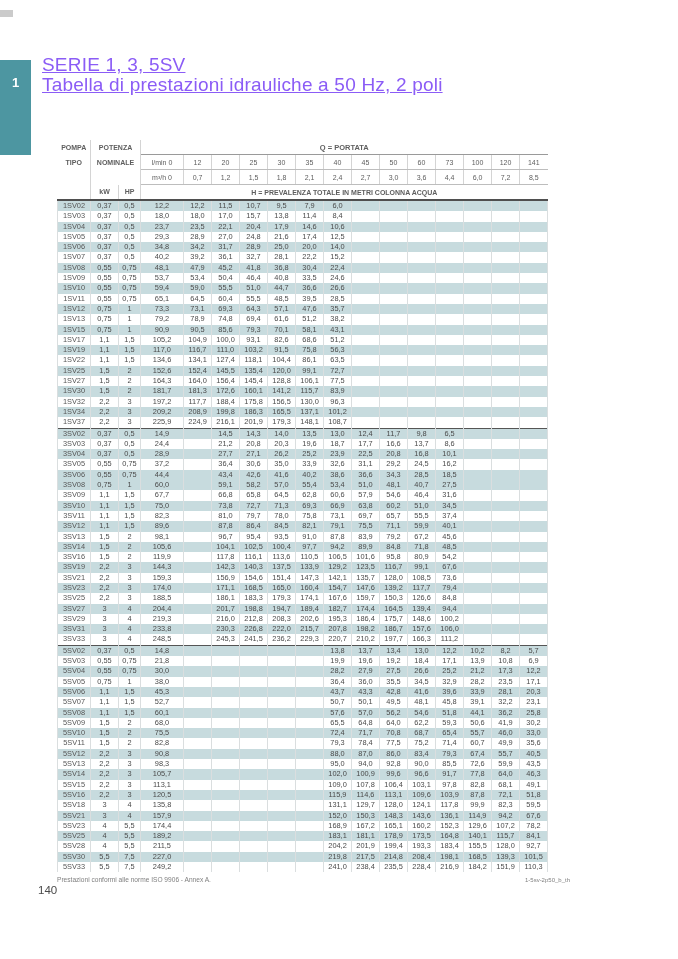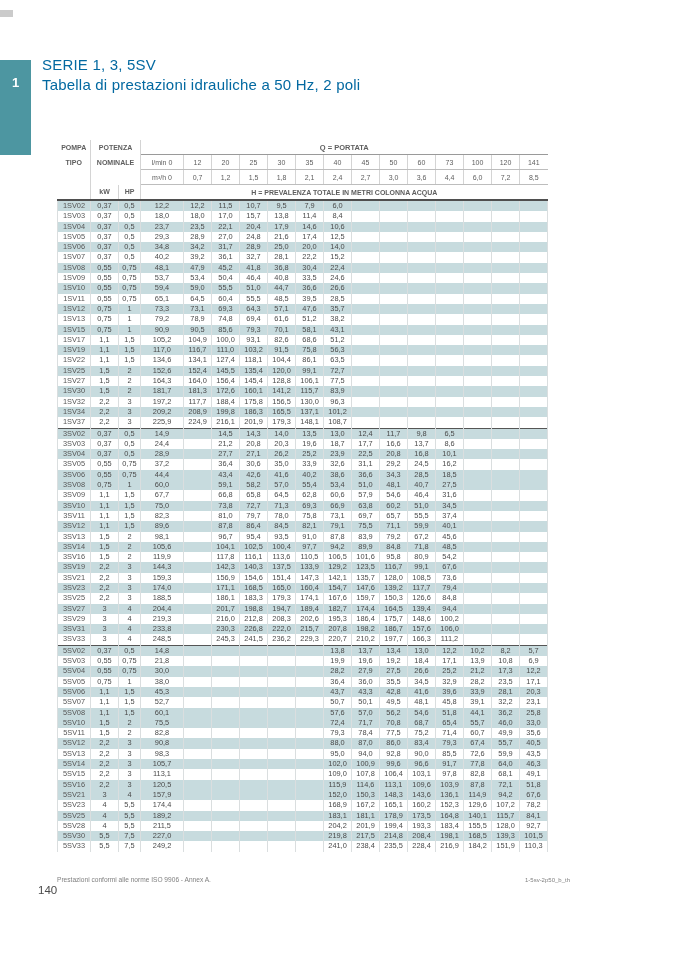--- a/index.html
+++ b/index.html
@@ -16,22 +16,23 @@
     background:#cbcbcb;
   }
   .section-block {
     position:absolute; left:0; top:60px; width:31px; height:95px;
     background:#4d96a1; color:#ffffff;
     font-weight:bold; font-size:13px; text-align:center;
     padding-top:15px; box-sizing:border-box;
   }
   .title-wrap {
     position:absolute; left:42px; top:55px;
-    font-size:15px; line-height:20px; color:#0369a1;
+    font-size:19px; line-height:20px; color:#8b5cf6;
     letter-spacing:0.2px;
+    text-decoration:underline;
   }
   .tbl-wrap { position:absolute; left:57px; top:140px; }
   table {
     border-collapse:collapse; table-layout:fixed; width:490px;
   }
   td {
     padding:0; margin:0; text-align:center; white-space:nowrap; overflow:hidden;
     font-size:7.4px; color:#4a4a4a;
   }
   thead td { height:14px; font-size:7px; font-weight:bold; color:#5e5e5e; }
@@ -1086,20 +1087,39 @@
           <td></td>
           <td>57,6</td>
           <td>57,0</td>
           <td>56,2</td>
           <td>54,6</td>
           <td>51,8</td>
           <td>44,1</td>
           <td>36,2</td>
           <td>25,8</td>
         </tr>
+        <tr class="">
+          <td class="tipo">5SV09</td>
+          <td>1,5</td>
+          <td>2</td>
+          <td>68,0</td>
+          <td></td>
+          <td></td>
+          <td></td>
+          <td></td>
+          <td></td>
+          <td>65,5</td>
+          <td>64,8</td>
+          <td>64,0</td>
+          <td>62,2</td>
+          <td>59,3</td>
+          <td>50,6</td>
+          <td>41,9</td>
+          <td>30,2</td>
+        </tr>
         <tr class="shade">
           <td class="tipo">5SV10</td>
           <td>1,5</td>
           <td>2</td>
           <td>75,5</td>
           <td></td>
           <td></td>
           <td></td>
           <td></td>
           <td></td>
@@ -1218,20 +1238,39 @@
           <td></td>
           <td></td>
           <td>115,9</td>
           <td>114,6</td>
           <td>113,1</td>
           <td>109,6</td>
           <td>103,9</td>
           <td>87,8</td>
           <td>72,1</td>
           <td>51,8</td>
+        </tr>
+        <tr class="">
+          <td class="tipo">5SV18</td>
+          <td>3</td>
+          <td>4</td>
+          <td>135,8</td>
+          <td></td>
+          <td></td>
+          <td></td>
+          <td></td>
+          <td></td>
+          <td>131,1</td>
+          <td>129,7</td>
+          <td>128,0</td>
+          <td>124,1</td>
+          <td>117,8</td>
+          <td>99,9</td>
+          <td>82,3</td>
+          <td>59,5</td>
         </tr>
         <tr class="shade">
           <td class="tipo">5SV21</td>
           <td>3</td>
           <td>4</td>
           <td>157,9</td>
           <td></td>
           <td></td>
           <td></td>
           <td></td>

